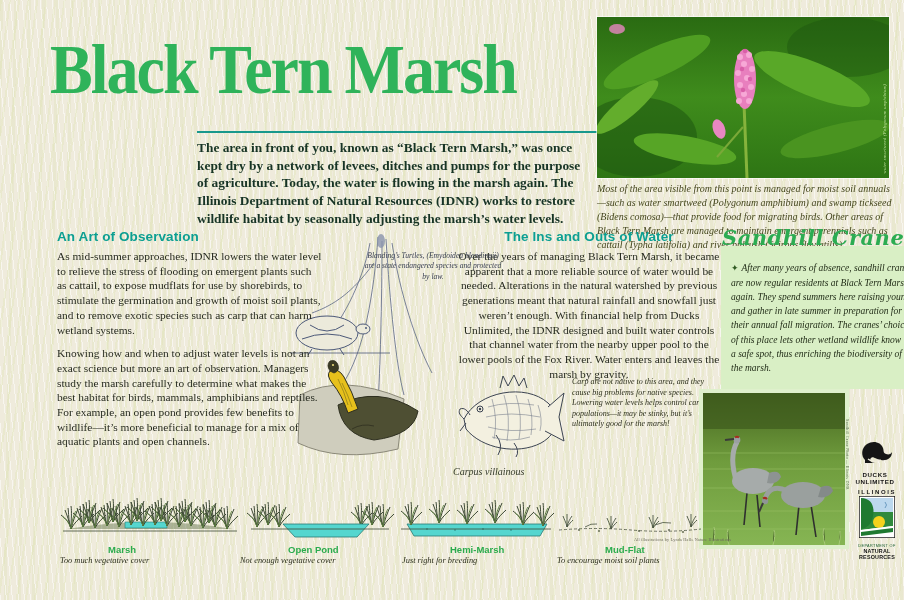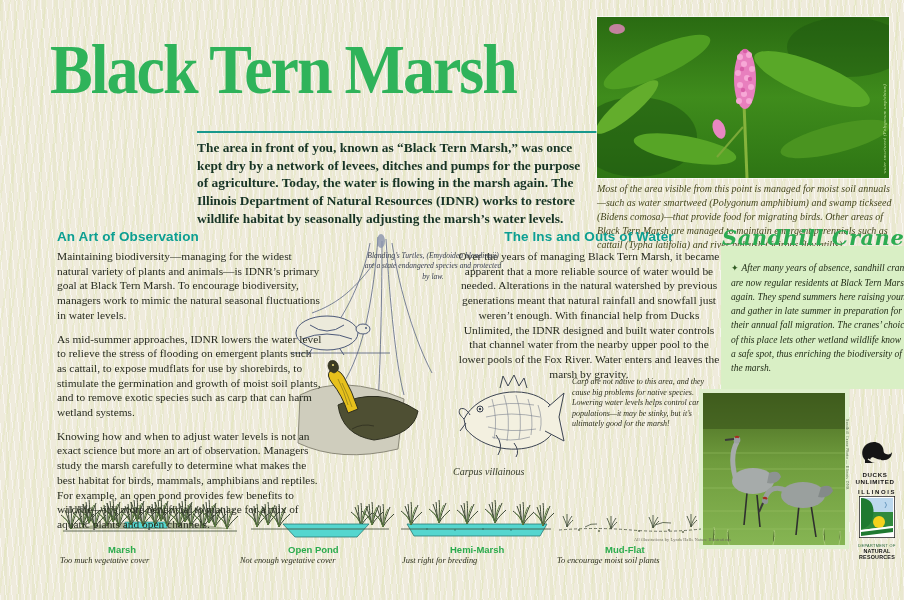--- a/index.html
+++ b/index.html
@@ -134,21 +134,20 @@
       <ellipse cx="122" cy="112" rx="6" ry="10" fill="#e887c2" transform="rotate(-20 122 112)"></ellipse>
       <ellipse cx="20" cy="12" rx="8" ry="5" fill="#e887c2" opacity=".8"></ellipse>
     </svg>
     <span class="photo-side">water smartweed (Polygonum amphibium)</span>
   </div>
 
   <div class="abs photo-cap">Most of the area visible from this point is managed for moist soil annuals—such as water smartweed (Polygonum amphibium) and swamp tickseed (Bidens comosa)—that provide food for migrating birds. Other areas of Black Tern Marsh are managed to maintain emergent perennials such as cattail (Typha latifolia) and river bulrush (Scirpus fluviatilis).</div>
 
   <div class="abs col left-col">
     <h2>An Art of Observation</h2>
-    <p>Maintaining biodiversity—managing for the widest natural variety of plants and animals—is IDNR’s primary goal at Black Tern Marsh. To encourage biodiversity, managers work to mimic the natural seasonal fluctuations in water levels.</p>
     <p>As mid-summer approaches, IDNR lowers the water level to relieve the stress of flooding on emergent plants such as cattail, to expose mudflats for use by shorebirds, to stimulate the germination and growth of moist soil plants, and to remove exotic species such as carp that can harm wetland systems.</p>
     <p>Knowing how and when to adjust water levels is not an exact science but more an art of observation. Managers study the marsh carefully to determine what makes the best habitat for birds, mammals, amphibians and reptiles. For example, an open pond provides few benefits to wildlife—it’s more beneficial to manage for a mix of aquatic plants and open channels.</p>
   </div>
 
   <div class="abs col right-col">
     <h2>The Ins and Outs of Water</h2>
     <p>Over the years of managing Black Tern Marsh, it became apparent that a more reliable source of water would be needed. Alterations in the natural watershed by previous generations meant that natural rainfall and snowfall just weren’t enough. With financial help from Ducks Unlimited, the IDNR designed and built water controls that channel water from the nearby upper pool to the lower pools of the Fox River. Water enters and leaves the marsh by gravity.</p>
   </div>
 
   <svg class="abs turtle" viewBox="0 0 186 238">

